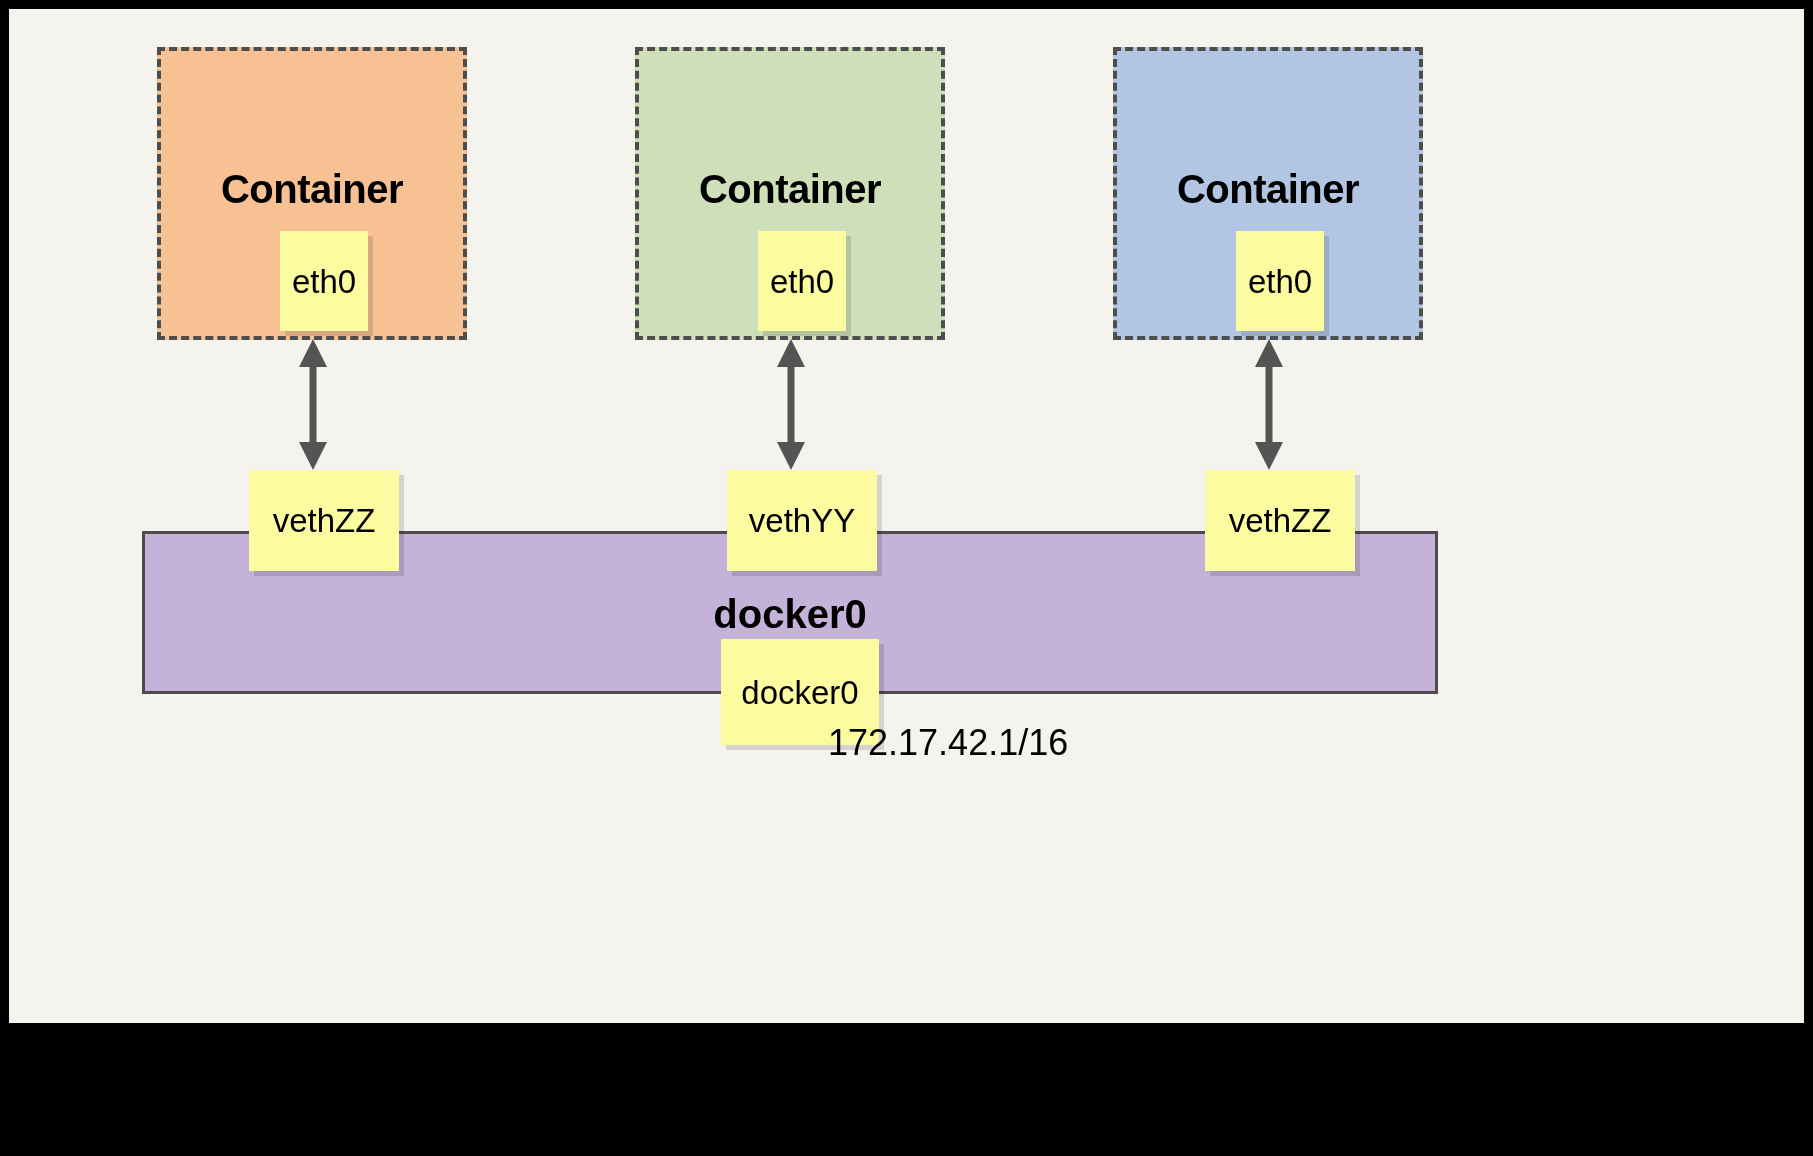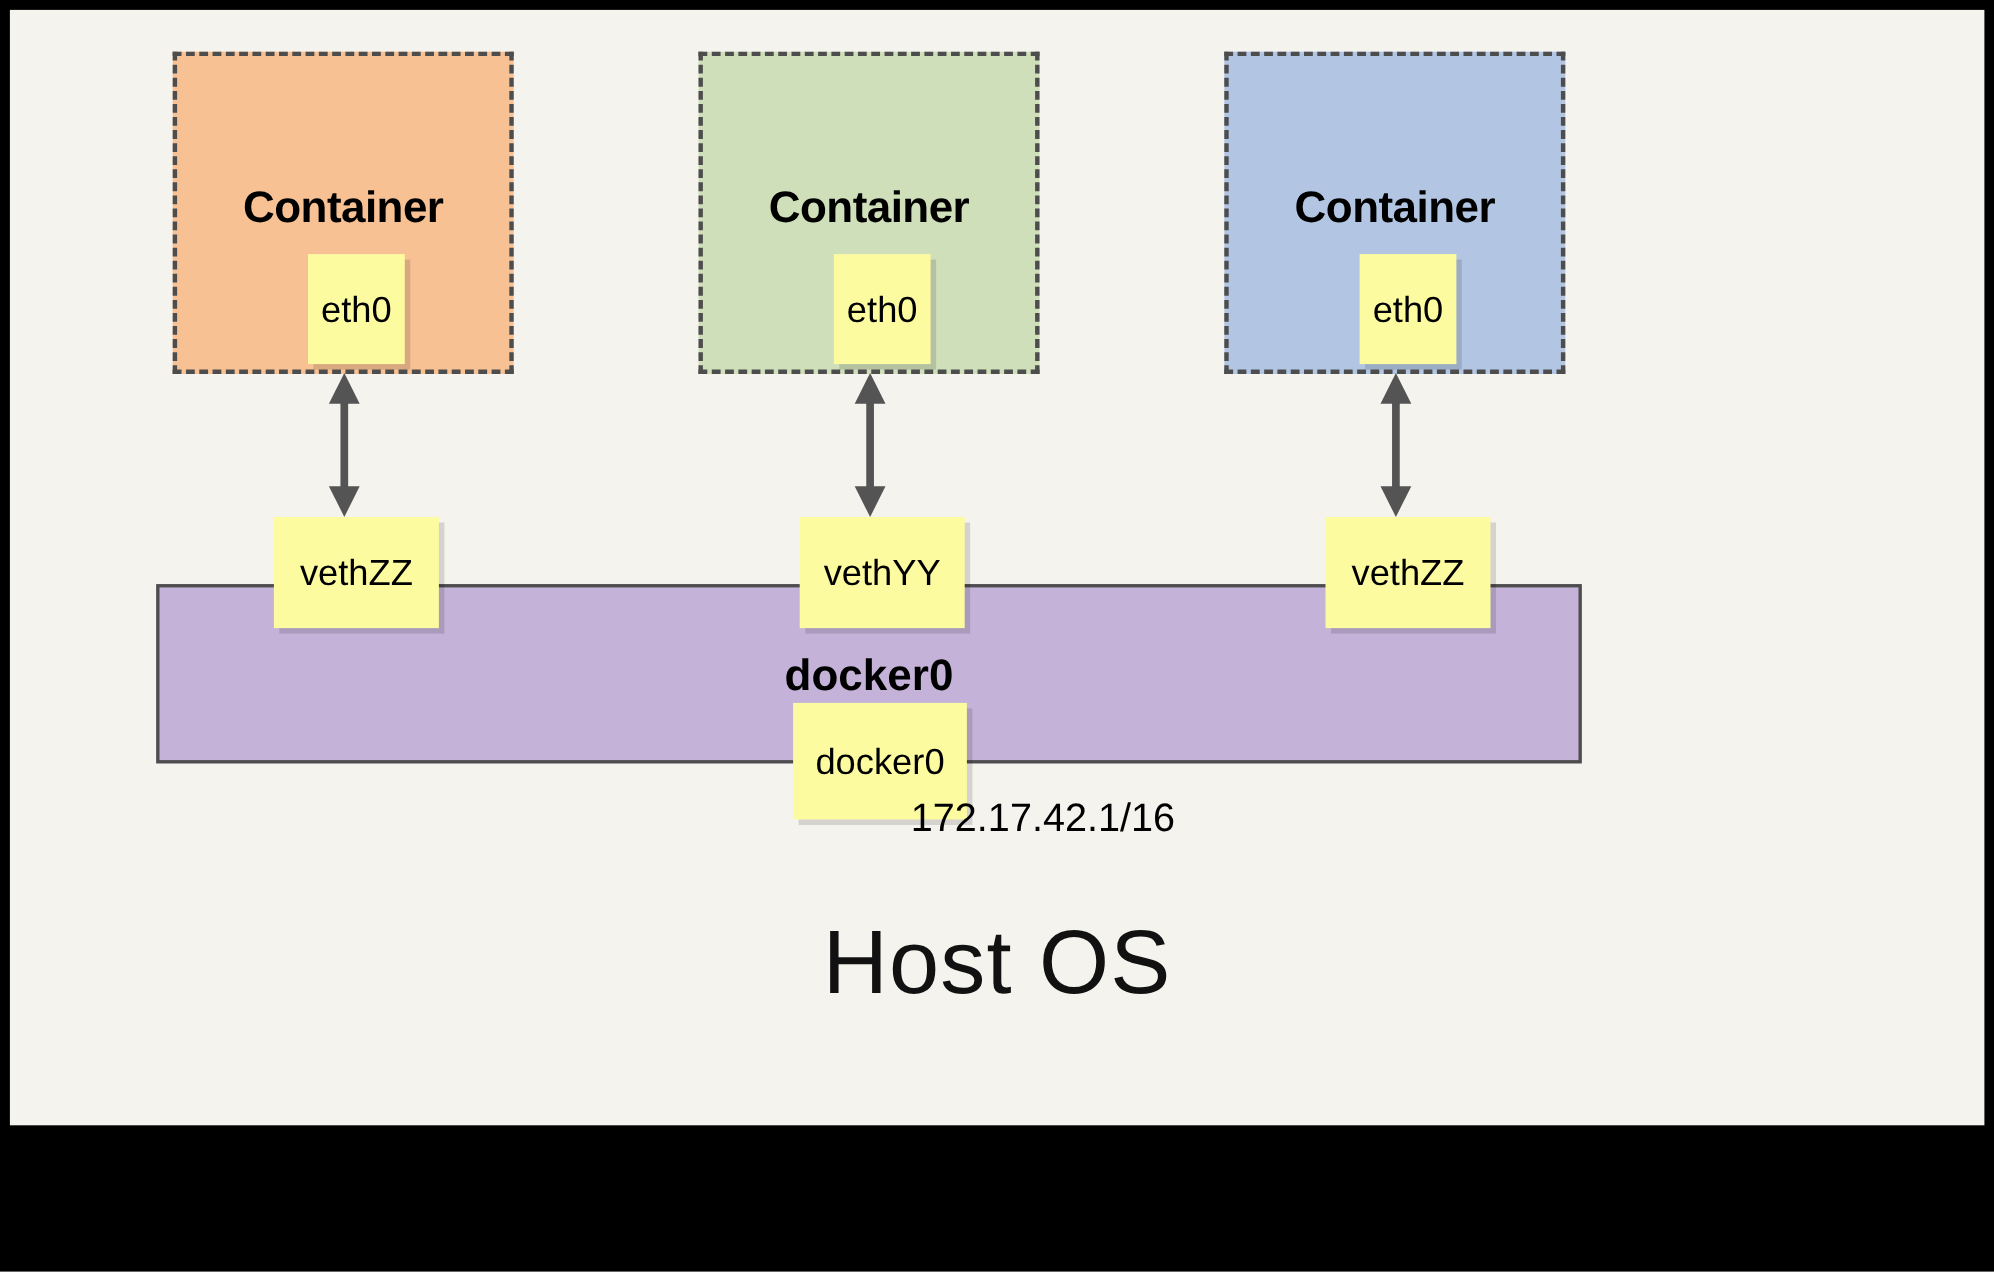--- a/index.html
+++ b/index.html
@@ -173,16 +173,15 @@
     <div class="note-box" style="left:706px; top:461px; width:150px; height:101px;">
       <span class="note-label">vethYY</span>
     </div>
 
     <div class="note-box" style="left:700px; top:630px; width:158px; height:106px;">
       <span class="note-label">docker0</span>
     </div>
 
     <div id="bridge-ip-label" style="left:819px; top:713px;">172.17.42.1/16</div>
 
-    <div id="host-os-title" style="top:820px;">Host OS</div>
 
   </div>
 </div>
 
 </body></html>

